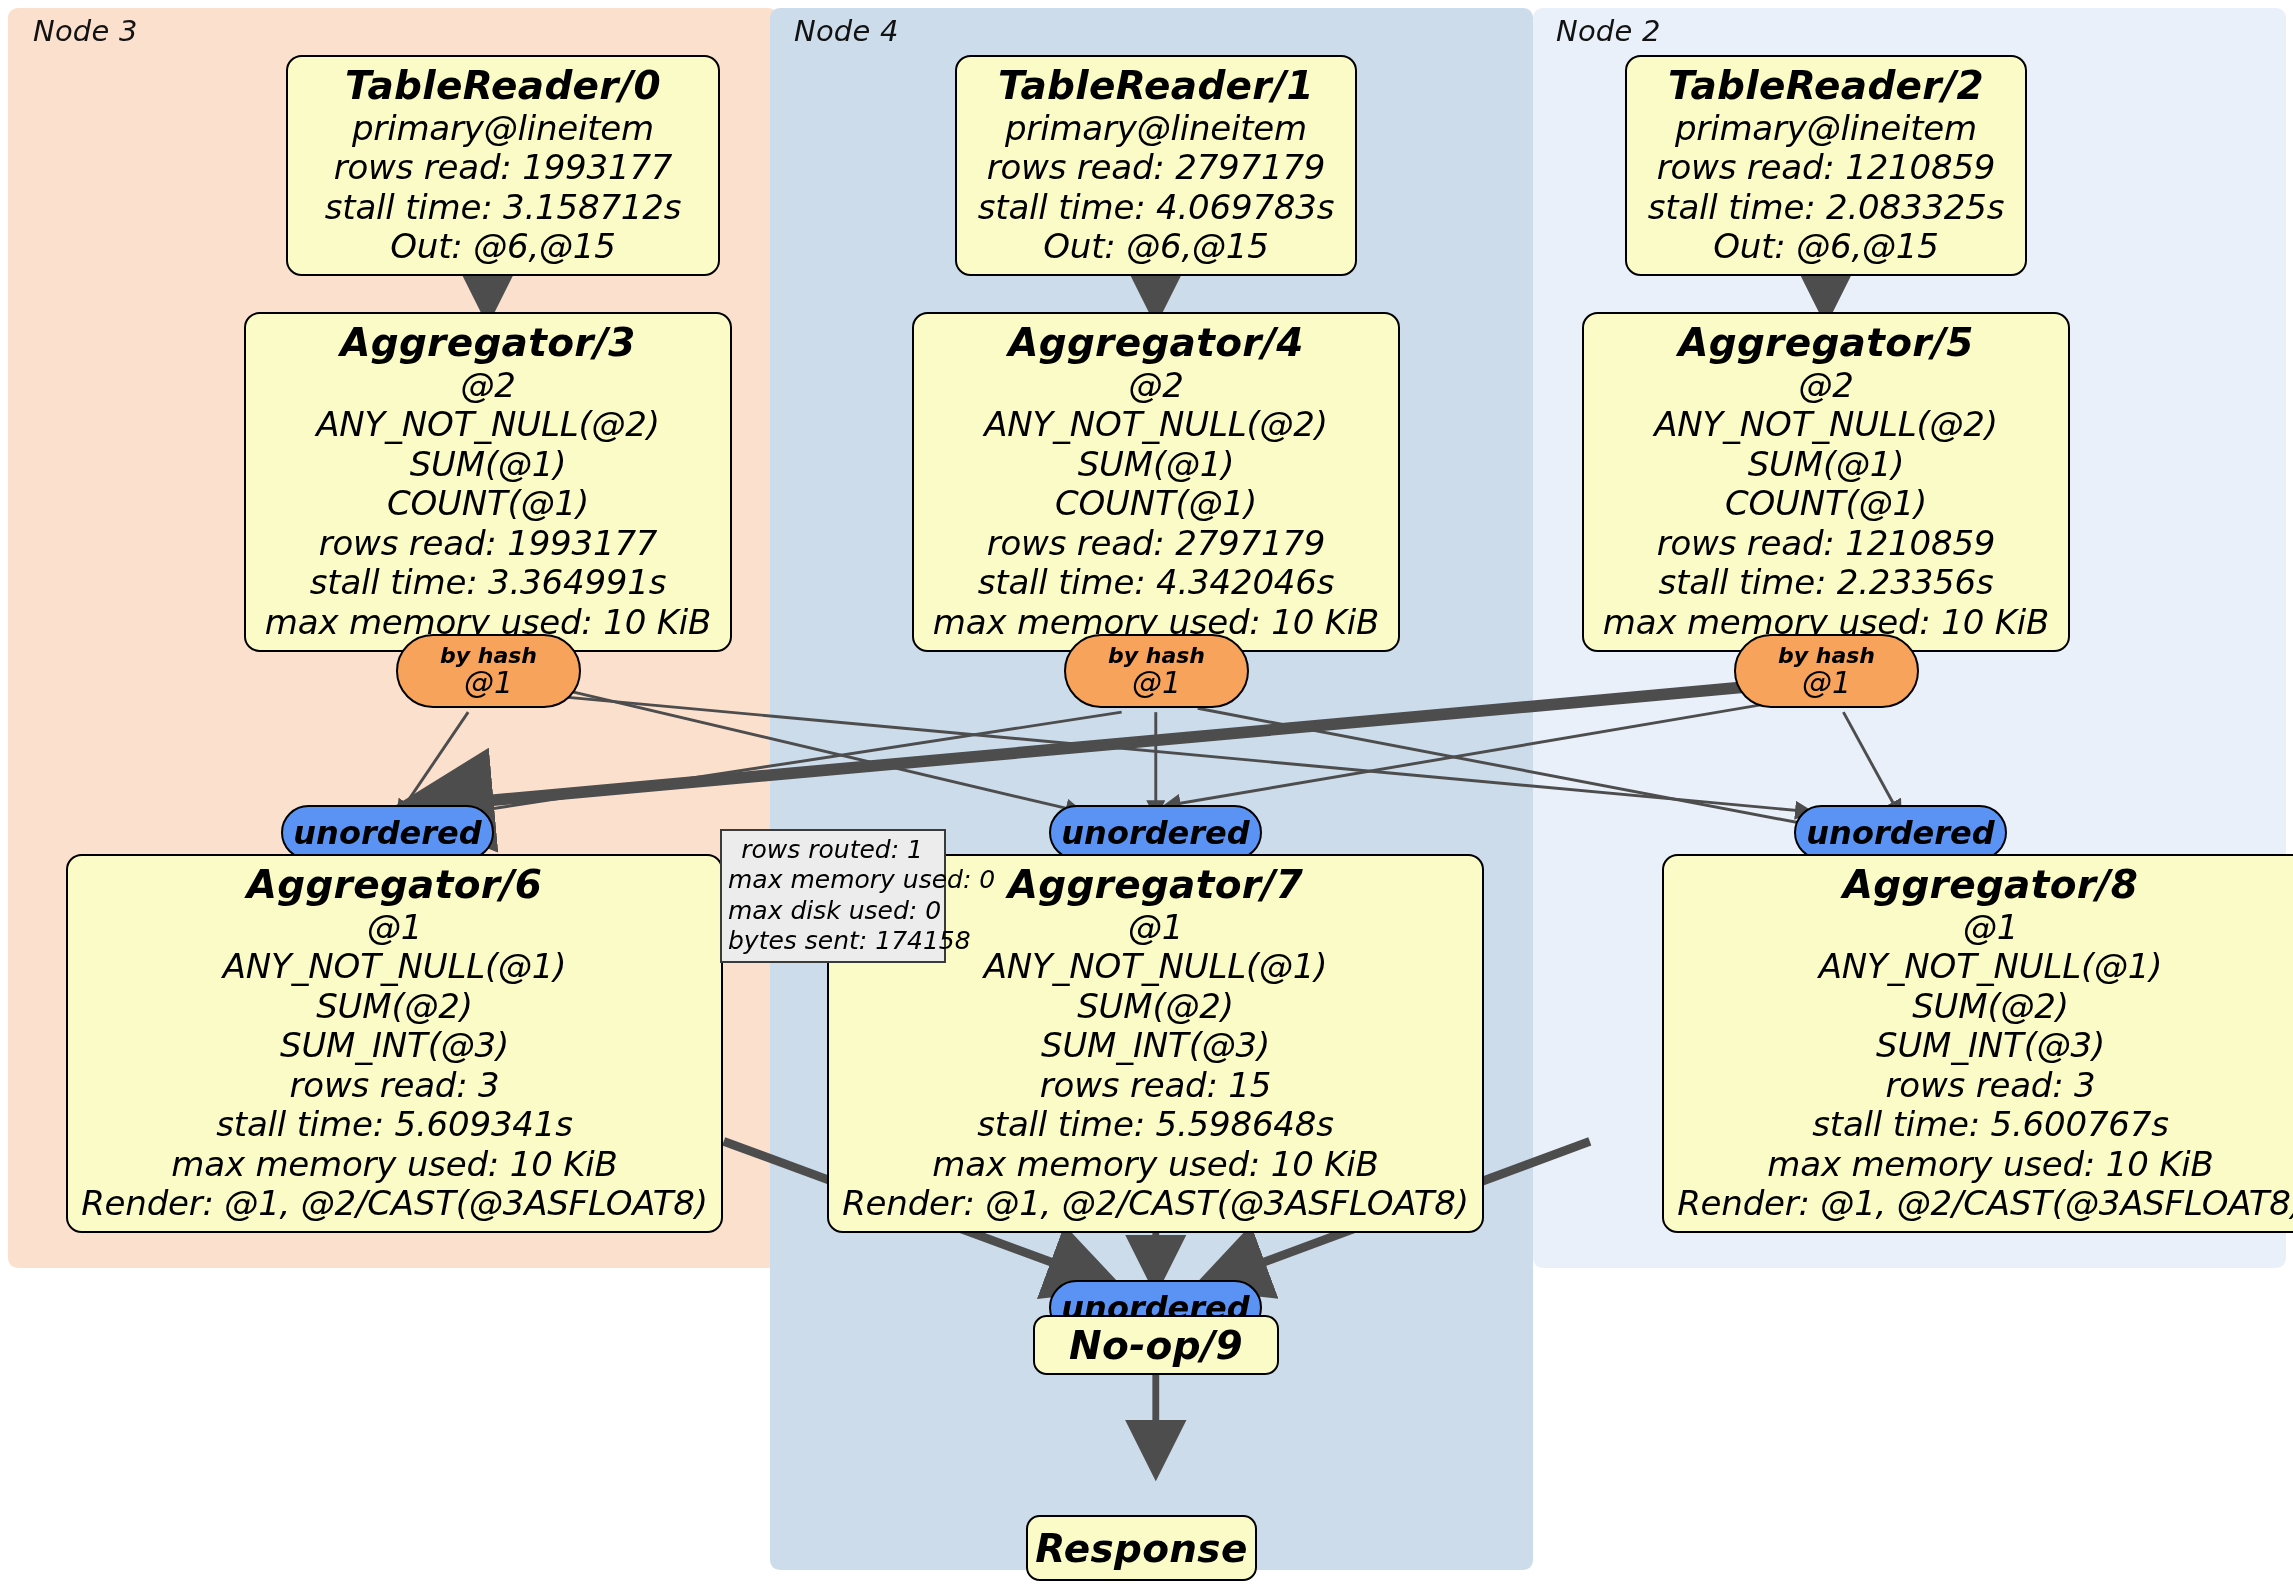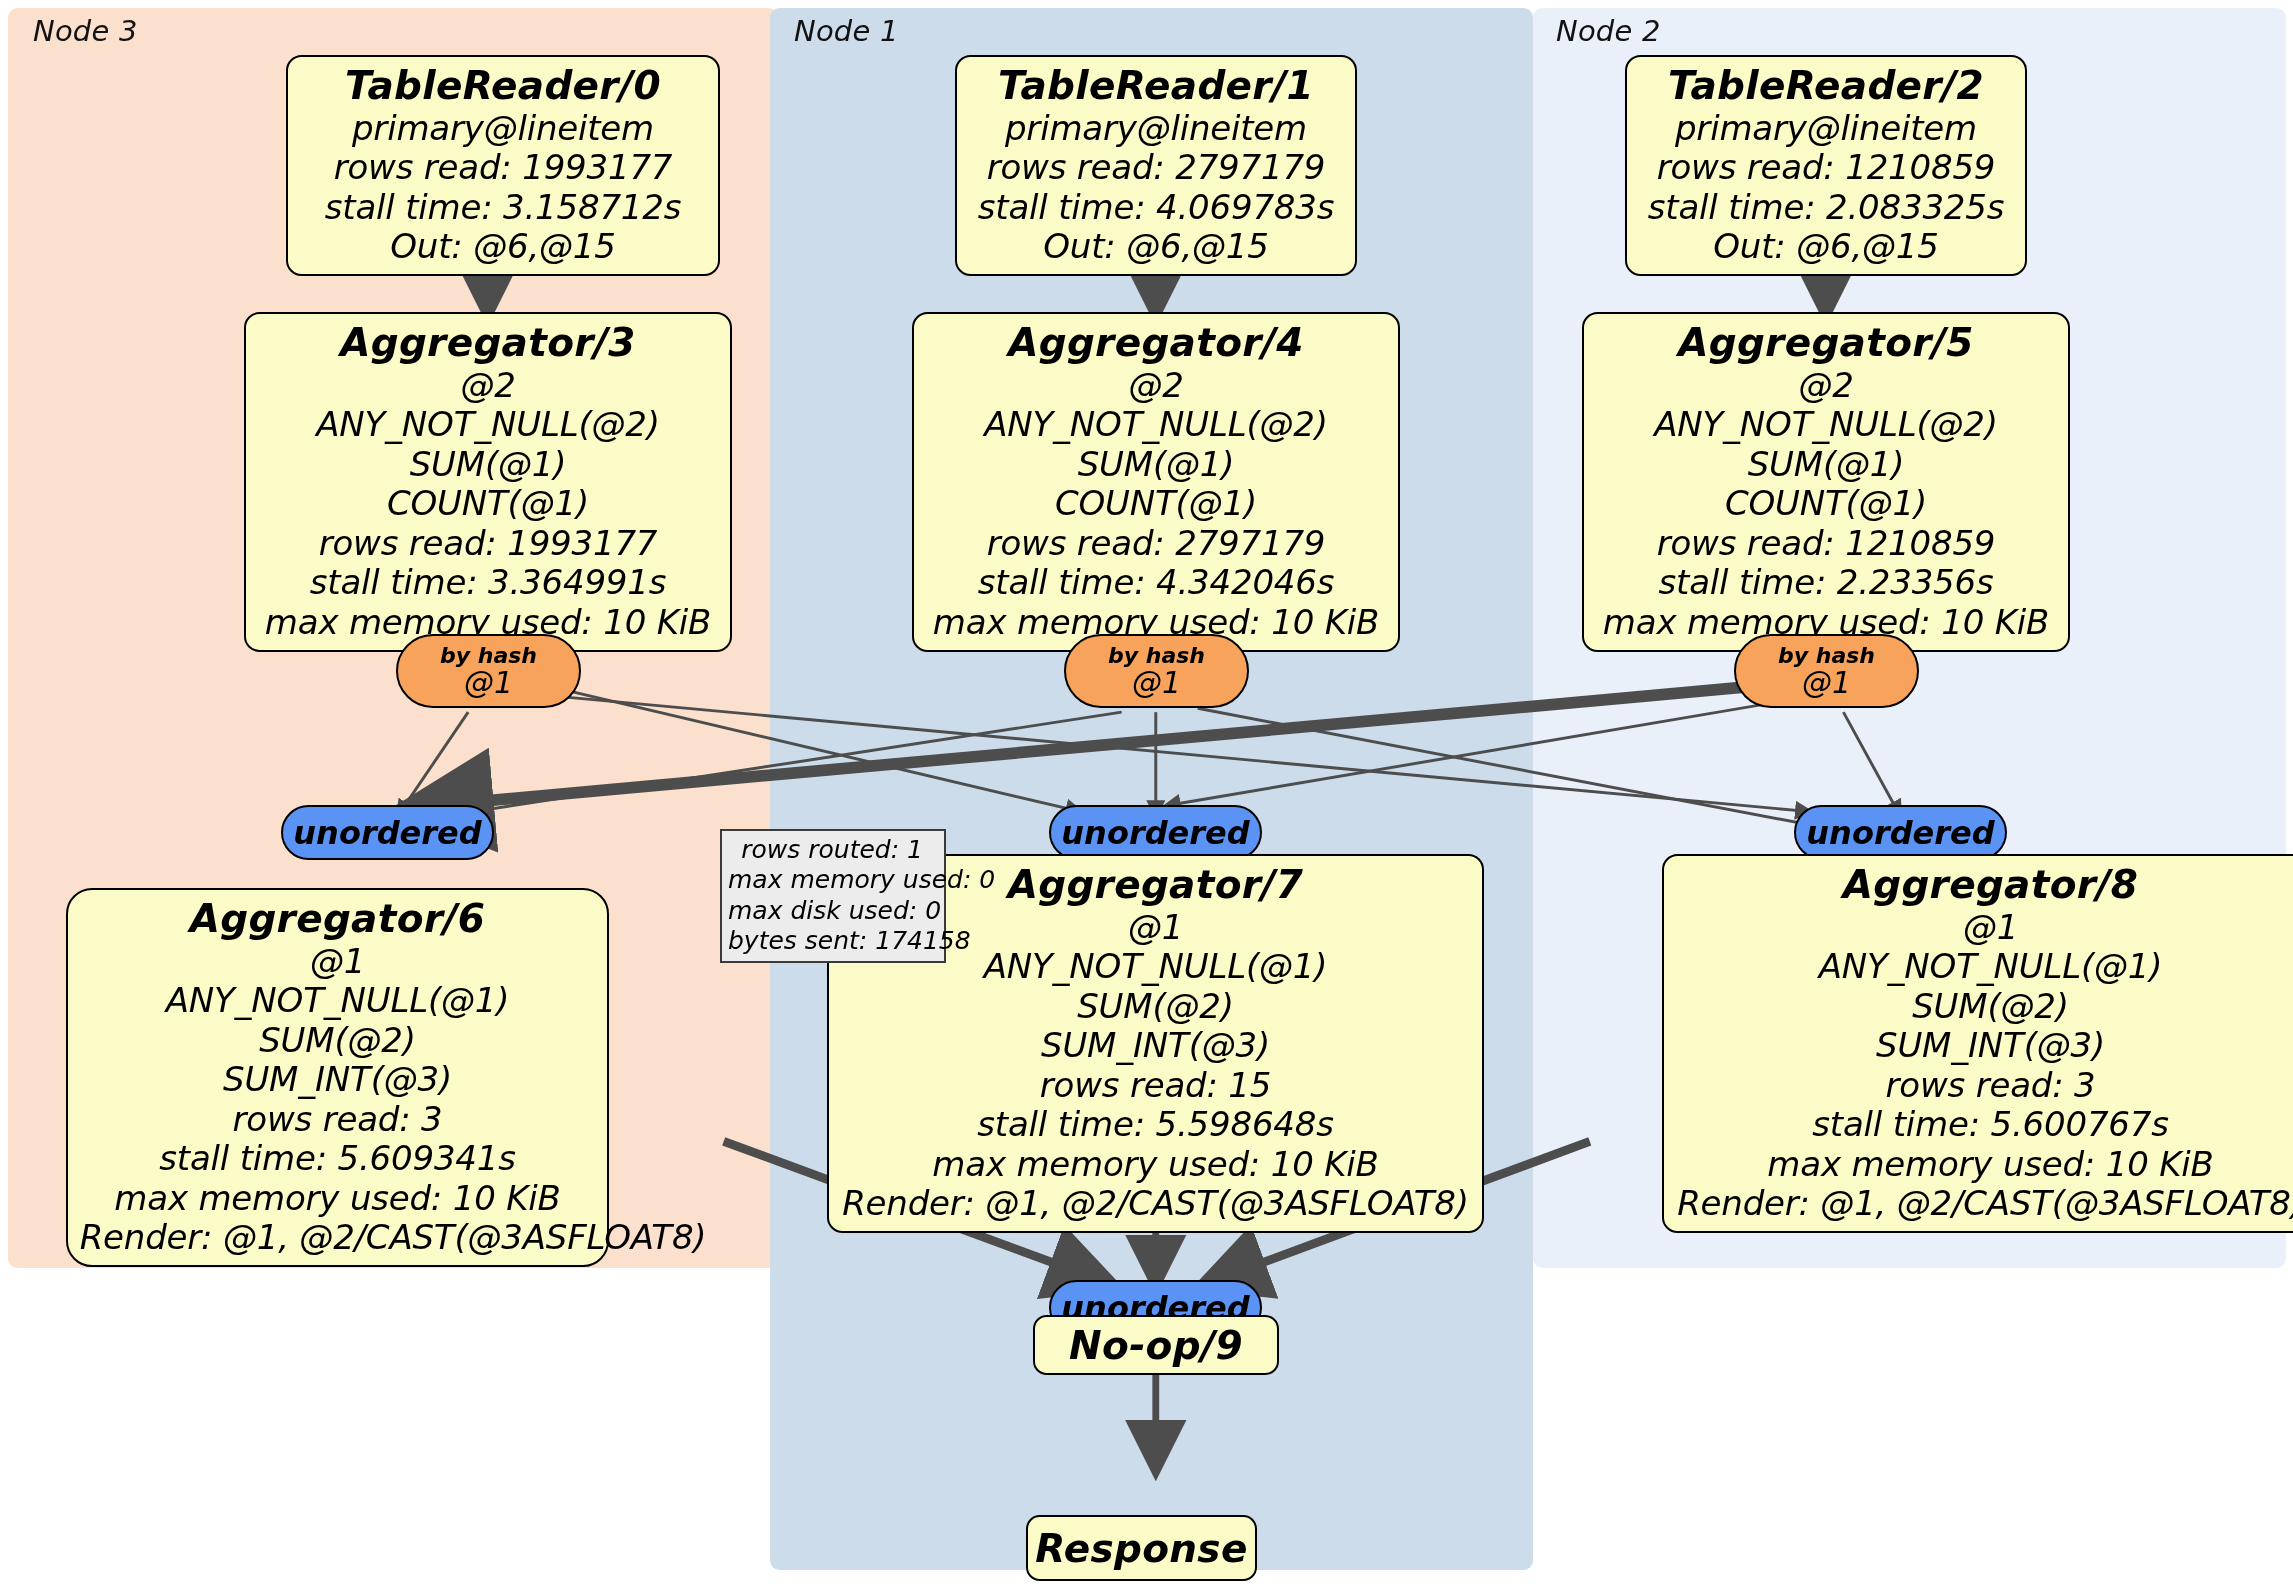--- a/index.html
+++ b/index.html
@@ -35,21 +35,21 @@
 </head>
 <body>
 
 <div id="stage">
 
   <div class="panel" style="left:7.8px;top:7.8px;width:770px;height:1260px;background:#fbe0ce;"></div>
   <div class="panel" style="left:770px;top:7.8px;width:763px;height:1562px;background:#ccdcea;"></div>
   <div class="panel" style="left:1533px;top:7.8px;width:753px;height:1260px;background:#eaf0fa;"></div>
 
   <div class="panel-label" style="left:33px;top:13.7px;">Node 3</div>
-  <div class="panel-label" style="left:794px;top:13.7px;">Node 1</div>
+  <div class="panel-label" style="left:794px;top:13.7px;">Node 4</div>
   <div class="panel-label" style="left:1556px;top:13.7px;">Node 2</div>
 
   <svg class="edges" viewBox="0 0 2352 1636">
     <defs>
       <marker id="ah" markerWidth="9" markerHeight="9" refX="7.2" refY="4.5" orient="auto" markerUnits="strokeWidth">
         <path d="M0,0 L9,4.5 L0,9 z" fill="#4d4d4d"></path>
       </marker>
       <marker id="ahT" markerWidth="6.5" markerHeight="6.5" refX="5.2" refY="3.25" orient="auto" markerUnits="strokeWidth">
         <path d="M0,0 L6.5,3.25 L0,6.5 z" fill="#4d4d4d"></path>
       </marker>
@@ -153,21 +153,21 @@
   <div class="pill unord" style="left:281px;top:805px;width:213px;height:55px;">
     <div class="t">unordered</div>
   </div>
   <div class="pill unord" style="left:1049px;top:805px;width:213px;height:55px;">
     <div class="t">unordered</div>
   </div>
   <div class="pill unord" style="left:1794px;top:805px;width:213px;height:55px;">
     <div class="t">unordered</div>
   </div>
 
-  <div class="node" style="left:66px;top:888px;width:543px;border-radius:26px;">
+  <div class="node" style="left:66px;top:854px;width:657px;">
     <div class="title">Aggregator/6</div>
     <div class="ln">@1</div>
     <div class="ln">ANY_NOT_NULL(@1)</div>
     <div class="ln">SUM(@2)</div>
     <div class="ln">SUM_INT(@3)</div>
     <div class="ln">rows read: 3</div>
     <div class="ln">stall time: 5.609341s</div>
     <div class="ln">max memory used: 10 KiB</div>
     <div class="ln">Render: @1, @2/CAST(@3ASFLOAT8)</div>
   </div>

